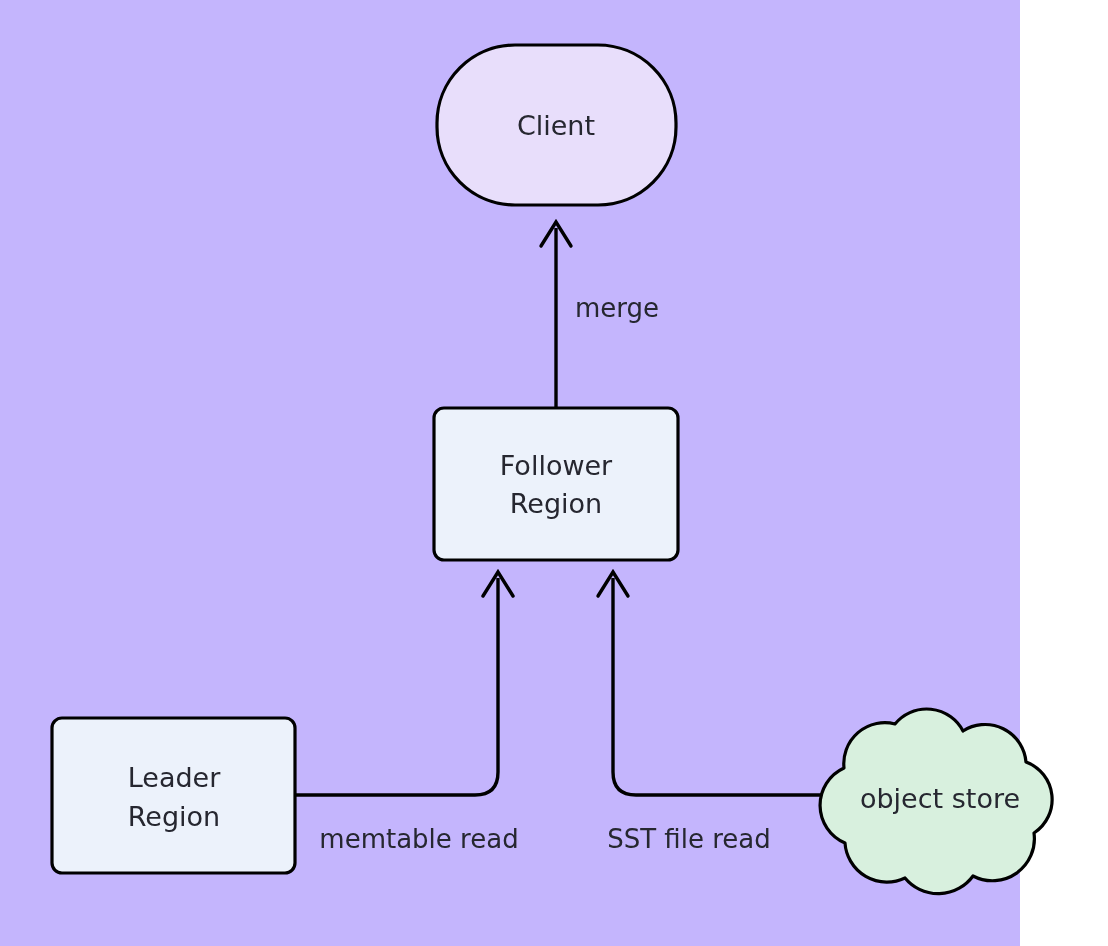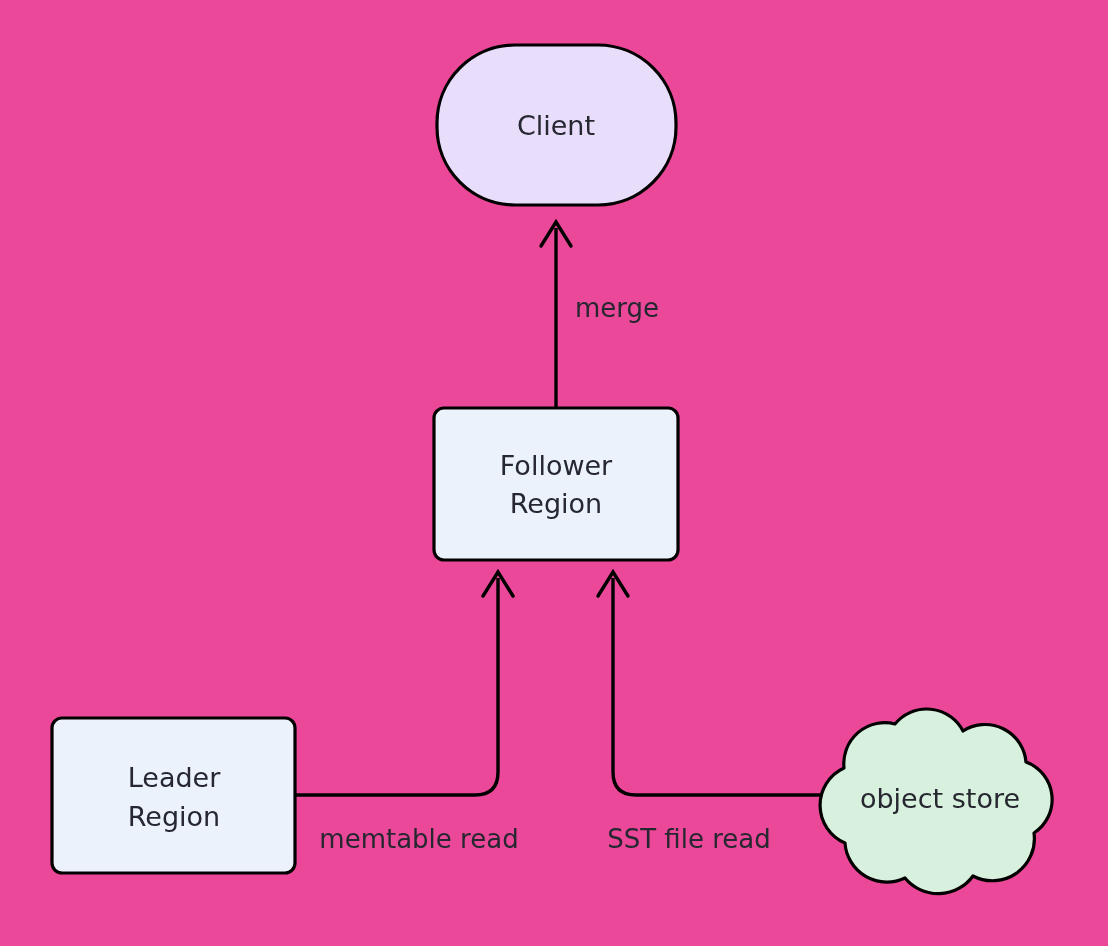--- a/index.html
+++ b/index.html
@@ -8,23 +8,23 @@
     background: #ffffff;
   }
   body {
     width: 1108px;
     height: 946px;
     font-family: "DejaVu Sans", sans-serif;
     overflow: hidden;
   }
   #diagram-root {
     position: relative;
-    width: 1108px;
+    width: 1020px;
     height: 946px;
-    background: #ec4899;
+    background: #c4b5fd;
   }
   #diagram-svg {
     position: absolute;
     top: 0;
     left: 0;
     width: 1108px;
     height: 946px;
     display: block;
   }
   .node-shape {

